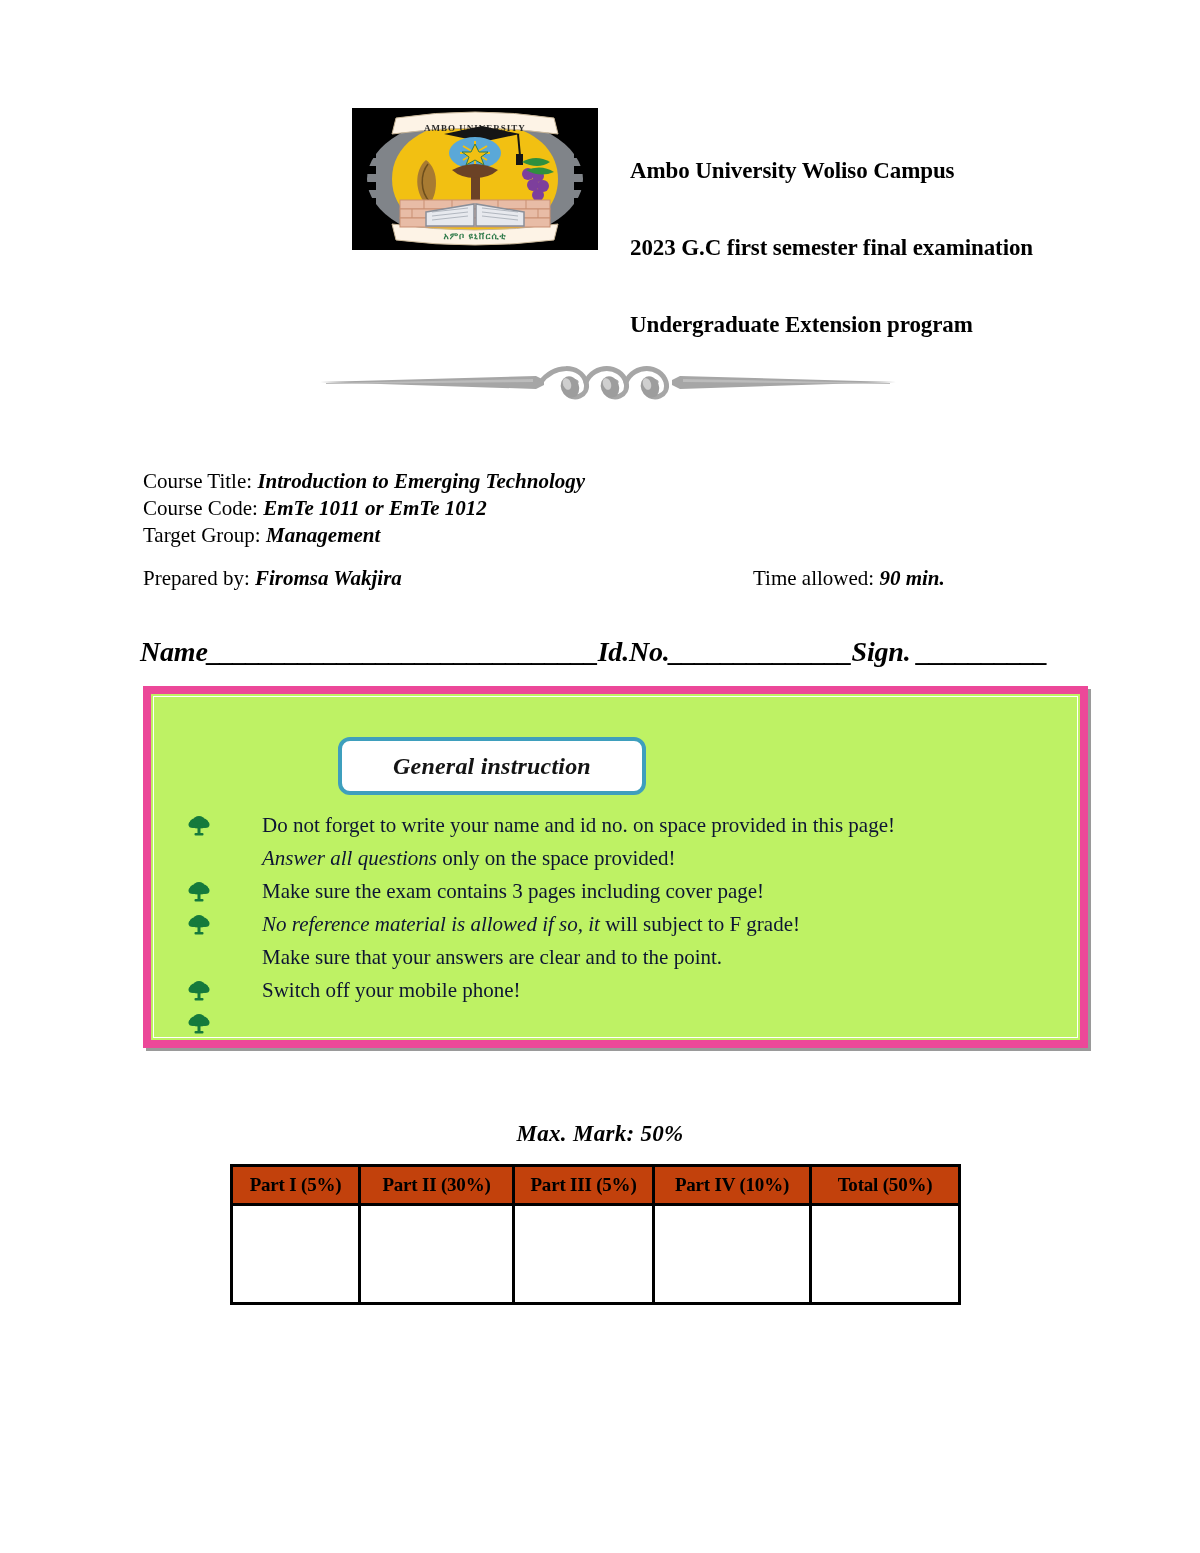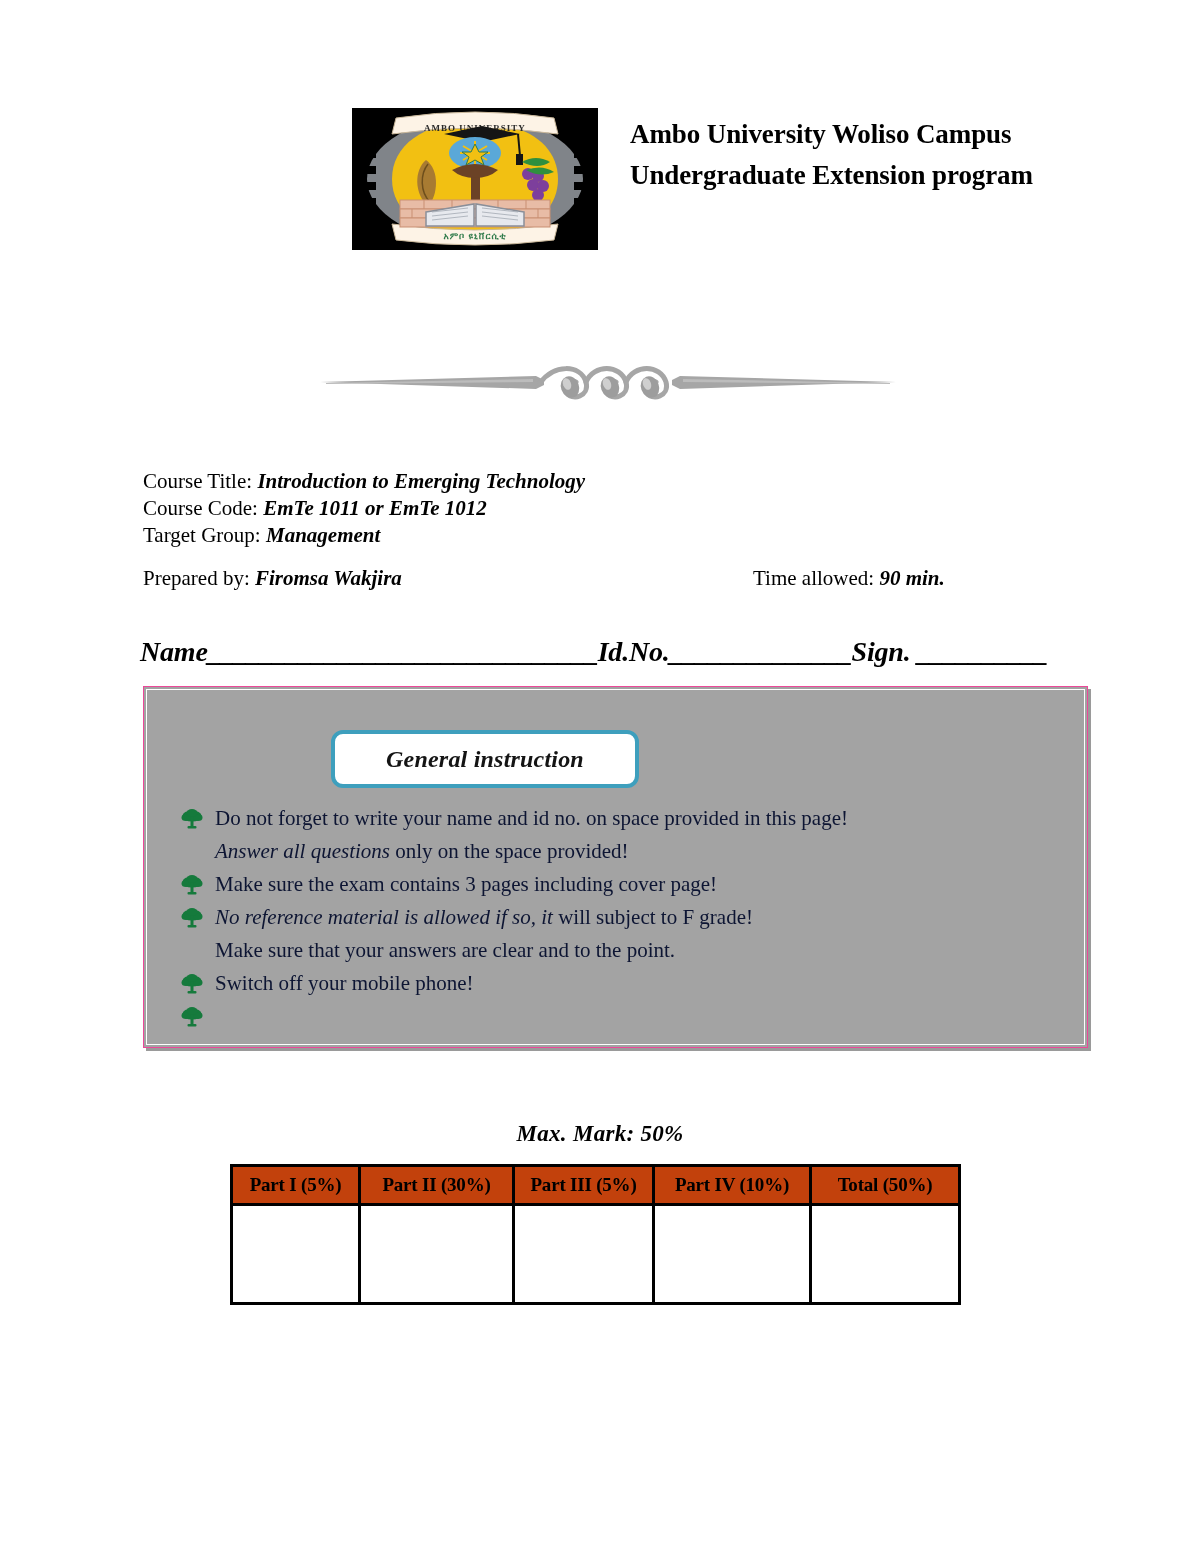--- a/index.html
+++ b/index.html
@@ -35,25 +35,26 @@
   }
   .logo-wrap svg { display: block; }
 
   .header-lines {
     margin-left: 32px;
     padding-top: 6px;
   }
   .header-line {
     font-family: "Liberation Serif", "DejaVu Serif", serif;
     font-weight: bold;
-    font-size: 27px;
+    font-size: 23px;
     line-height: 41px;
     white-space: nowrap;
     color: #000;
     letter-spacing: -0.1px;
+    margin-top: 36px;
   }
 
   
   .ornament {
     position: absolute;
     left: 318px;
     top: 352px;
     width: 580px;
     height: 56px;
   }
@@ -98,22 +99,22 @@
   }
   .name-line .blank { letter-spacing: -1px; }
 
   
   .instruction-box {
     position: absolute;
     left: 143px;
     top: 686px;
     width: 945px;
     height: 362px;
-    background: #a3a3a3;
-    border: 1px solid #ec4899;
+    background: #bef264;
+    border: 8px solid #ec4899;
     box-shadow: 3px 3px 0 0 #9a9a9a;
     box-sizing: border-box;
   }
   .instruction-inner {
     position: absolute;
     inset: 2px;
     border: 1px solid #ffffff;
   }
   .gi-label {
     position: absolute;
@@ -153,20 +154,21 @@
     display: flex;
     justify-content: center;
     padding-top: 6px;
   }
   .instr-bullet.blank { visibility: hidden; }
   .instr-text {
     font-size: 21px;
     line-height: 33px;
     color: #0d1533;
     white-space: nowrap;
+    margin-left: 40px;
   }
   .instr-text .it { font-style: italic; }
 
   
   .max-mark {
     position: absolute;
     left: 0;
     top: 1121px;
     width: 1200px;
     text-align: center;
@@ -290,20 +292,21 @@
         <line x1="80" y1="112" x2="116" y2="108"></line>
         <line x1="166" y1="104" x2="130" y2="100"></line>
           <line x1="166" y1="108" x2="130" y2="104"></line>
         <line x1="166" y1="112" x2="130" y2="108"></line>
       </g>
     </svg>
   </div>
 
   <div class="header-lines">
     <div class="header-line">Ambo University Woliso Campus</div>
+    <div class="header-line">2023 G.C first semester final examination</div>
     <div class="header-line">Undergraduate Extension program</div>
   </div>
 </div>
 
 <div class="ornament">
   <svg width="580" height="56" viewBox="0 0 580 56">
     <g fill="#a6a6a6">
       <path d="M2 30 L218 24 L226 28 L226 33 L218 37 Z"></path>
       <path d="M578 30 L362 24 L354 28 L354 33 L362 37 Z"></path>
       <path d="M8 31 L215 27 L215 30 L8 32 Z" fill="#bcbcbc"></path>

